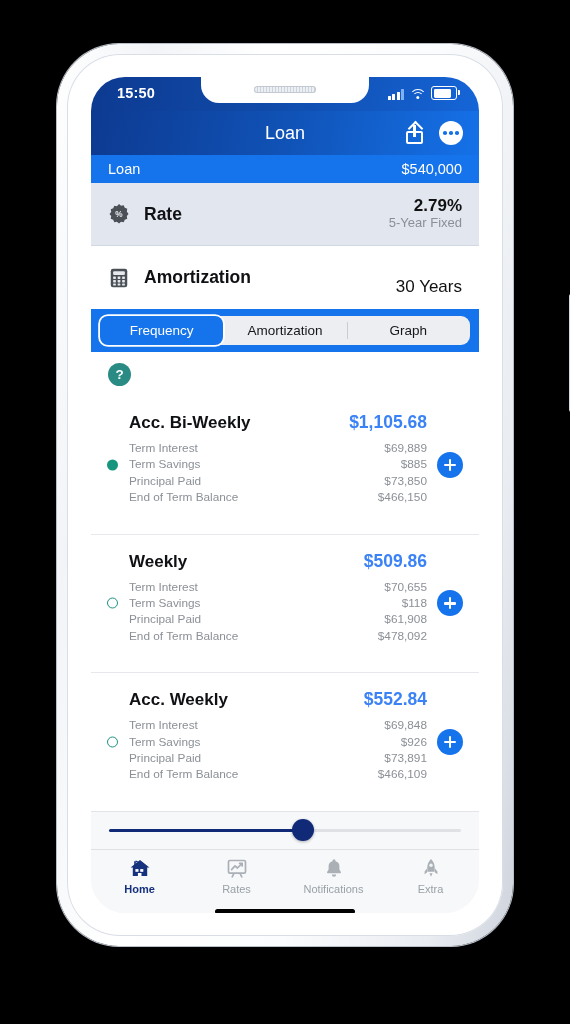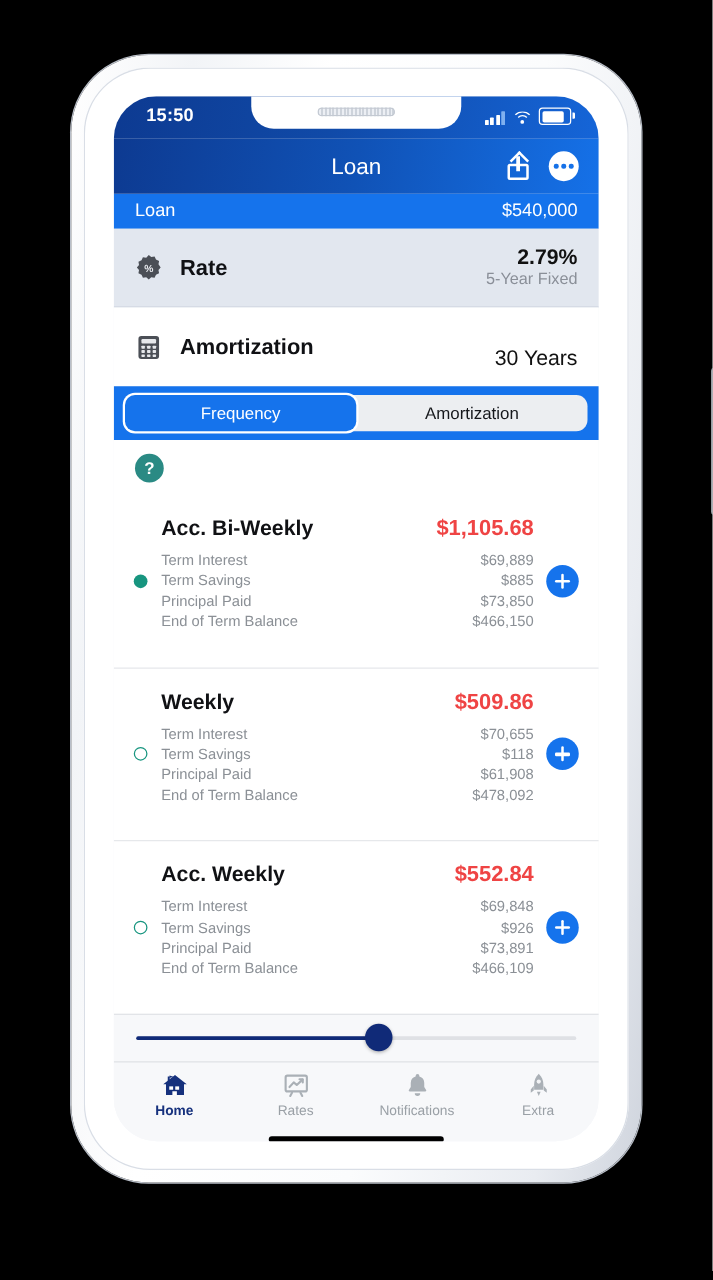--- a/index.html
+++ b/index.html
@@ -127,21 +127,21 @@
   .card-dot{position:absolute;left:16px;top:50%;transform:translateY(-50%);width:11px;height:11px;border-radius:50%;box-sizing:border-box;cursor:pointer;}
   .card-dot.filled{background:#17957f;}
   .card-dot.hollow{border:1.8px solid #17957f;background:#fff;}
   .card-plus{position:absolute;right:16px;top:50%;transform:translateY(-50%);width:26px;height:26px;border-radius:50%;background:#1573ec;cursor:pointer;}
   .card-plus::before,.card-plus::after{content:"";position:absolute;background:#fff;border-radius:1px;}
   .card-plus::before{left:7px;top:12px;width:12px;height:2.4px;}
   .card-plus::after{left:11.8px;top:7px;width:2.4px;height:12px;}
   .card-body{padding:0 52px 0 38px;}
   .card-head{display:flex;justify-content:space-between;align-items:baseline;margin-bottom:7px;}
   .card-title{font-size:17px;font-weight:700;color:#101114;}
-  .card-amount{font-size:17.5px;font-weight:700;color:#ef4444;}
+  .card-amount{font-size:17.5px;font-weight:700;color:#3b82f6;}
   .kv{display:flex;justify-content:space-between;font-size:11.8px;color:#8b9096;line-height:1.39;}
 
   
   .sliderwrap{background:#f7f8fa;border-top:1px solid #e2e4e8;padding:17px 18px;}
   .track{position:relative;height:3px;background:#dfe1e5;border-radius:2px;}
   .track .fill{position:absolute;left:0;top:0;height:3px;width:55%;background:#102a78;border-radius:2px;}
   .thumb{position:absolute;left:55%;top:50%;transform:translate(-50%,-50%);width:22px;height:22px;border-radius:50%;background:#102a78;cursor:pointer;box-shadow:0 1px 3px rgba(0,0,0,.3);}
 
   
   .tabbar{background:#f7f8fa;border-top:1px solid #dfe1e5;display:flex;padding:7px 0 4px;}
@@ -246,20 +246,21 @@
           <span class="row-label">Amortization</span>
           <span class="row-val single">
             <span class="big">30 Years</span>
           </span>
         </div>
 
         <div class="segwrap-blue">
           <div class="seg-blue">
             <div class="item active">Frequency</div>
             <div class="item">Amortization</div>
+            <div class="item divider">Graph</div>
           </div>
         </div>
 
         <div class="segwrap-gray">
           <div class="help-btn">?</div>
         </div>
 
         <div class="cards">
 
           <div class="card">

